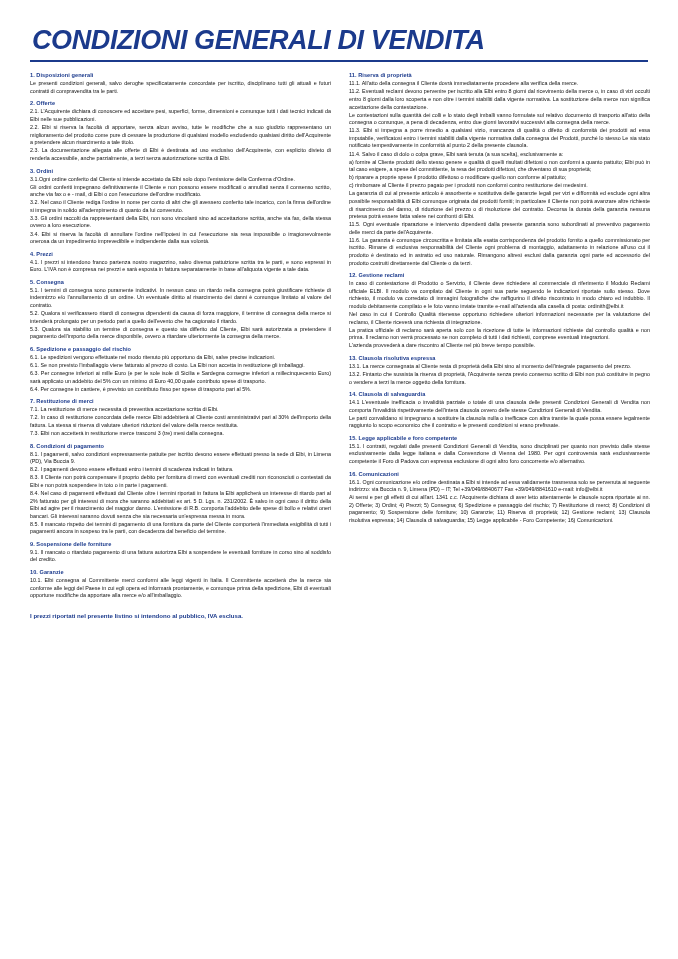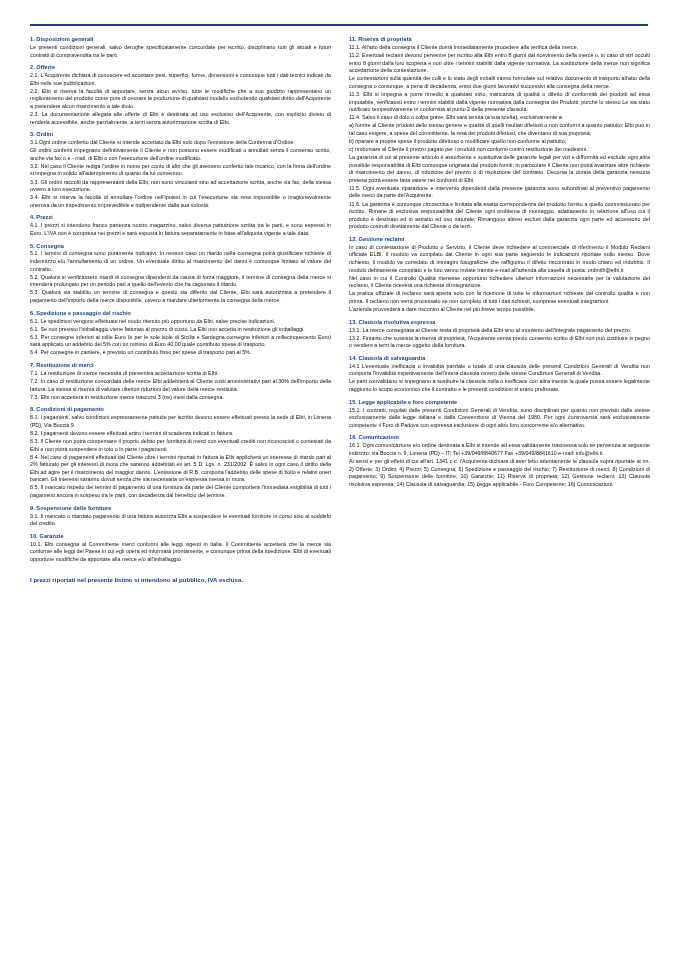--- a/index.html
+++ b/index.html
@@ -71,20 +71,21 @@
     color: #1b3a8c;
     margin-top: 12px;
     text-align: left;
   }
 </style>
 </head>
 <body>
 
 <div class="page">
 
+  <h1 class="doc-title">CONDIZIONI GENERALI DI VENDITA</h1>
   <div class="title-rule"></div>
 
   <div class="columns">
     <div class="col" id="left-col">
         <div class="sec-title">1. Disposizioni generali</div>
         <p class="para">Le presenti condizioni generali, salvo deroghe specificatamente concordate per iscritto, disciplinano tutti gli attuali e futuri contratti di compravendita tra le parti.</p>
         <div class="sec-title">2. Offerte</div>
         <p class="para">2.1. L'Acquirente dichiara di conoscere ed accettare pesi, superfici, forme, dimensioni e comunque tutti i dati tecnici indicati da Elbi nelle sue pubblicazioni.</p>
         <p class="para">2.2. Elbi si riserva la facoltà di apportare, senza alcun avviso, tutte le modifiche che a suo giudizio rappresentano un miglioramento del prodotto come pure di cessare la produzione di qualsiasi modello escludendo qualsiasi diritto dell'Acquirente a pretendere alcun risarcimento a tale titolo.</p>
         <p class="para">2.3. La documentazione allegata alle offerte di Elbi è destinata ad uso esclusivo dell'Acquirente, con esplicito divieto di renderla accessibile, anche parzialmente, a terzi senza autorizzazione scritta di Elbi.</p>

